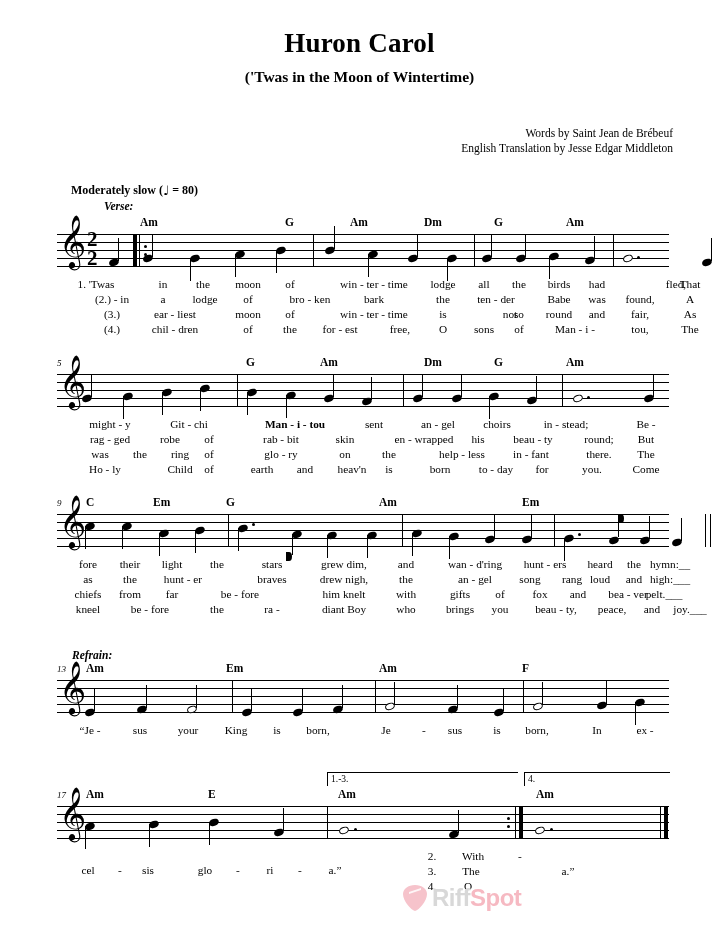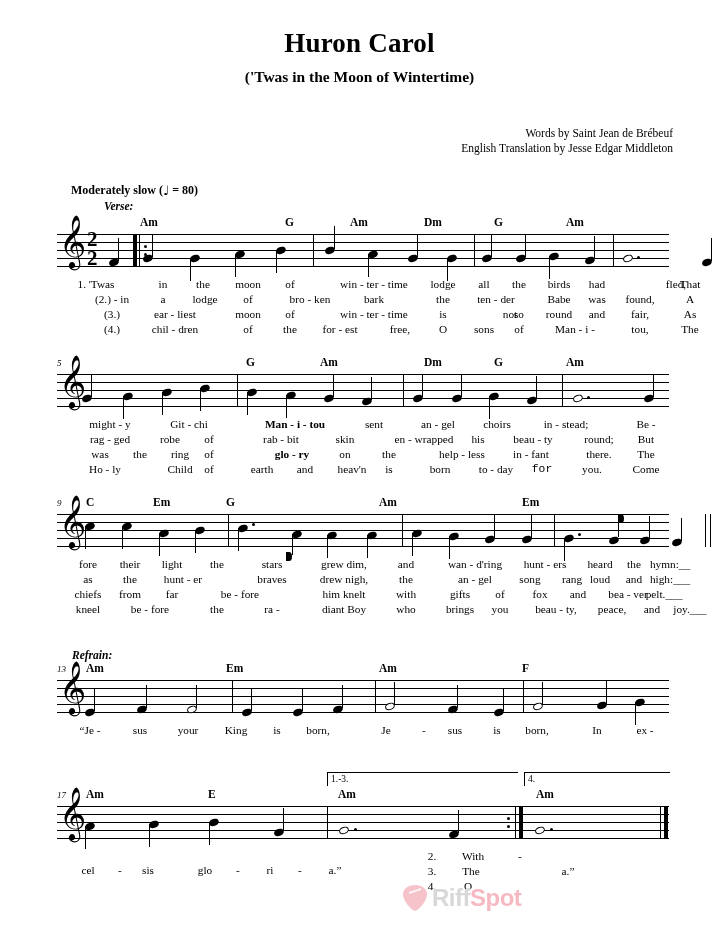--- a/index.html
+++ b/index.html
@@ -442,39 +442,39 @@
     <span style="left: 478px;">his</span>
     <span style="left: 533px;">beau - ty</span>
     <span style="left: 599px;">round;</span>
     <span style="left: 646px;">But</span>
   </div>
 <div class="lyricline" style="top:448px;">
     <span style="left: 100px;">was</span>
     <span style="left: 140px;">the</span>
     <span style="left: 180px;">ring</span>
     <span style="left: 209px;">of</span>
-    <span style="left: 292px; font-weight: bold;">glo - ry</span>
+    <span style="left: 281px;">glo - ry</span>
     <span style="left: 345px;">on</span>
     <span style="left: 389px;">the</span>
     <span style="left: 462px;">help - less</span>
     <span style="left: 531px;">in - fant</span>
     <span style="left: 599px;">there.</span>
     <span style="left: 646px;">The</span>
   </div>
 <div class="lyricline" style="top:463px;">
     <span style="left: 105px;">Ho - ly</span>
     <span style="left: 180px;">Child</span>
     <span style="left: 209px;">of</span>
     <span style="left: 262px;">earth</span>
     <span style="left: 305px;">and</span>
     <span style="left: 352px;">heav'n</span>
     <span style="left: 389px;">is</span>
     <span style="left: 440px;">born</span>
     <span style="left: 496px;">to - day</span>
-    <span style="left: 542px; font-family: Liberation Mono, monospace;">for</span>
+    <span style="left: 542px;">for</span>
     <span style="left: 592px;">you.</span>
     <span style="left: 646px;">Come</span>
   </div>
 
 <div class="measnum" style="top:498px;left:57px;">9</div>
 <div class="system" style="top:514px;">
   <div class="chord" style="left:86px;top:-18px;">C</div>
   <div class="chord" style="left:153px;top:-18px;">Em</div>
   <div class="chord" style="left:226px;top:-18px;">G</div>
   <div class="chord" style="left:379px;top:-18px;">Am</div>

